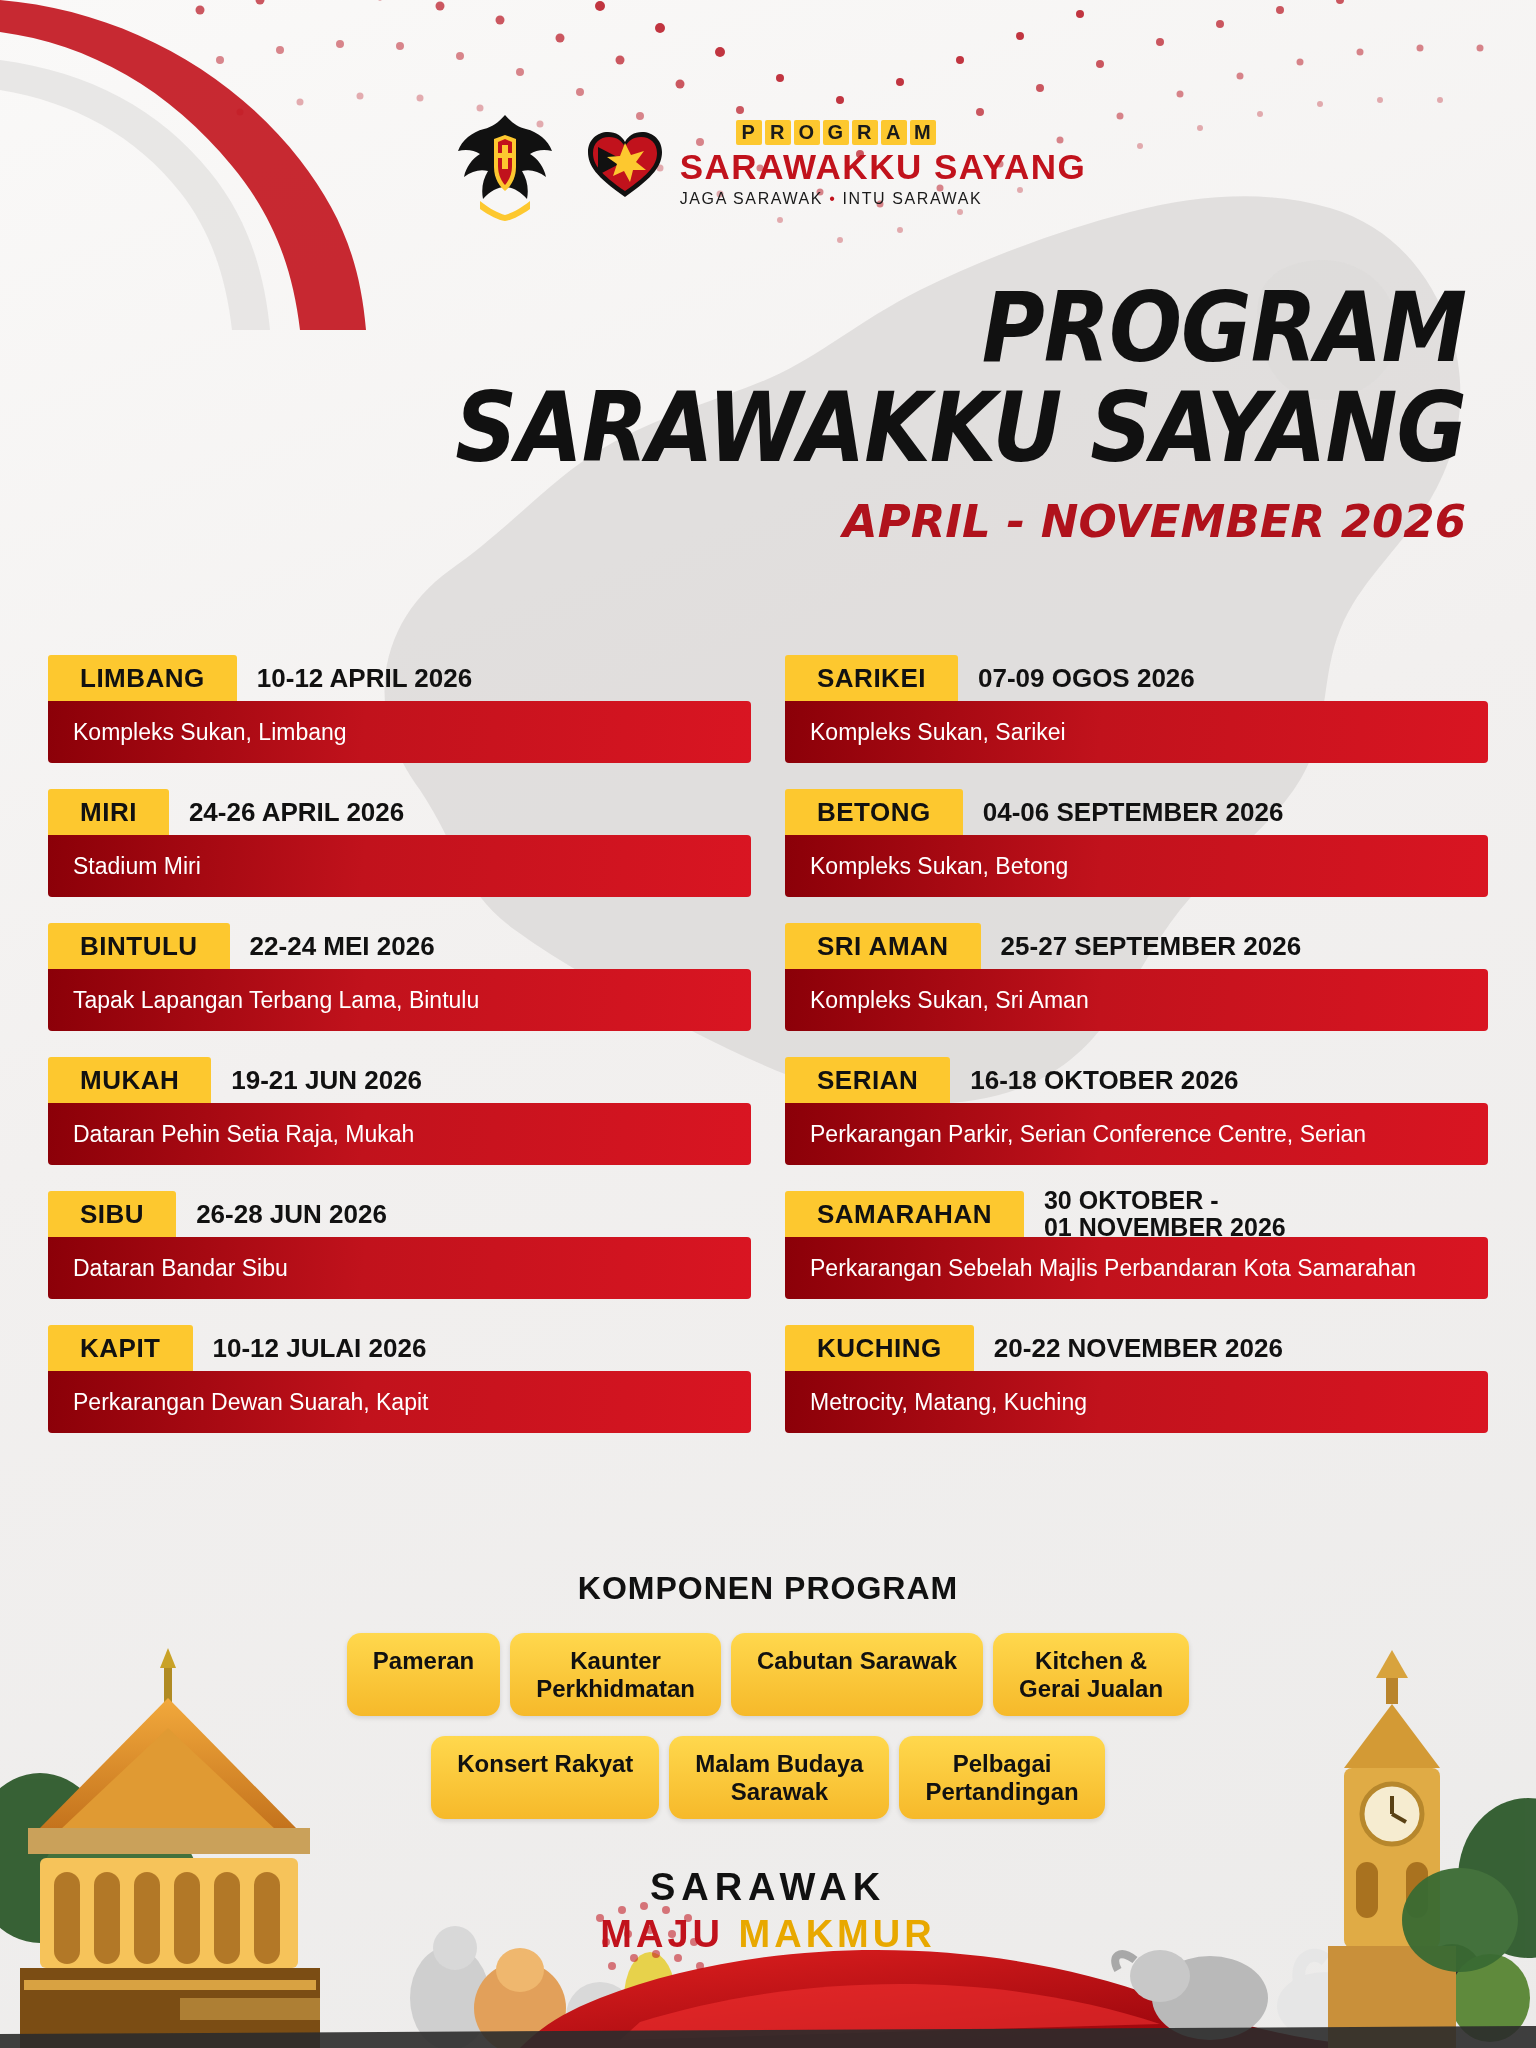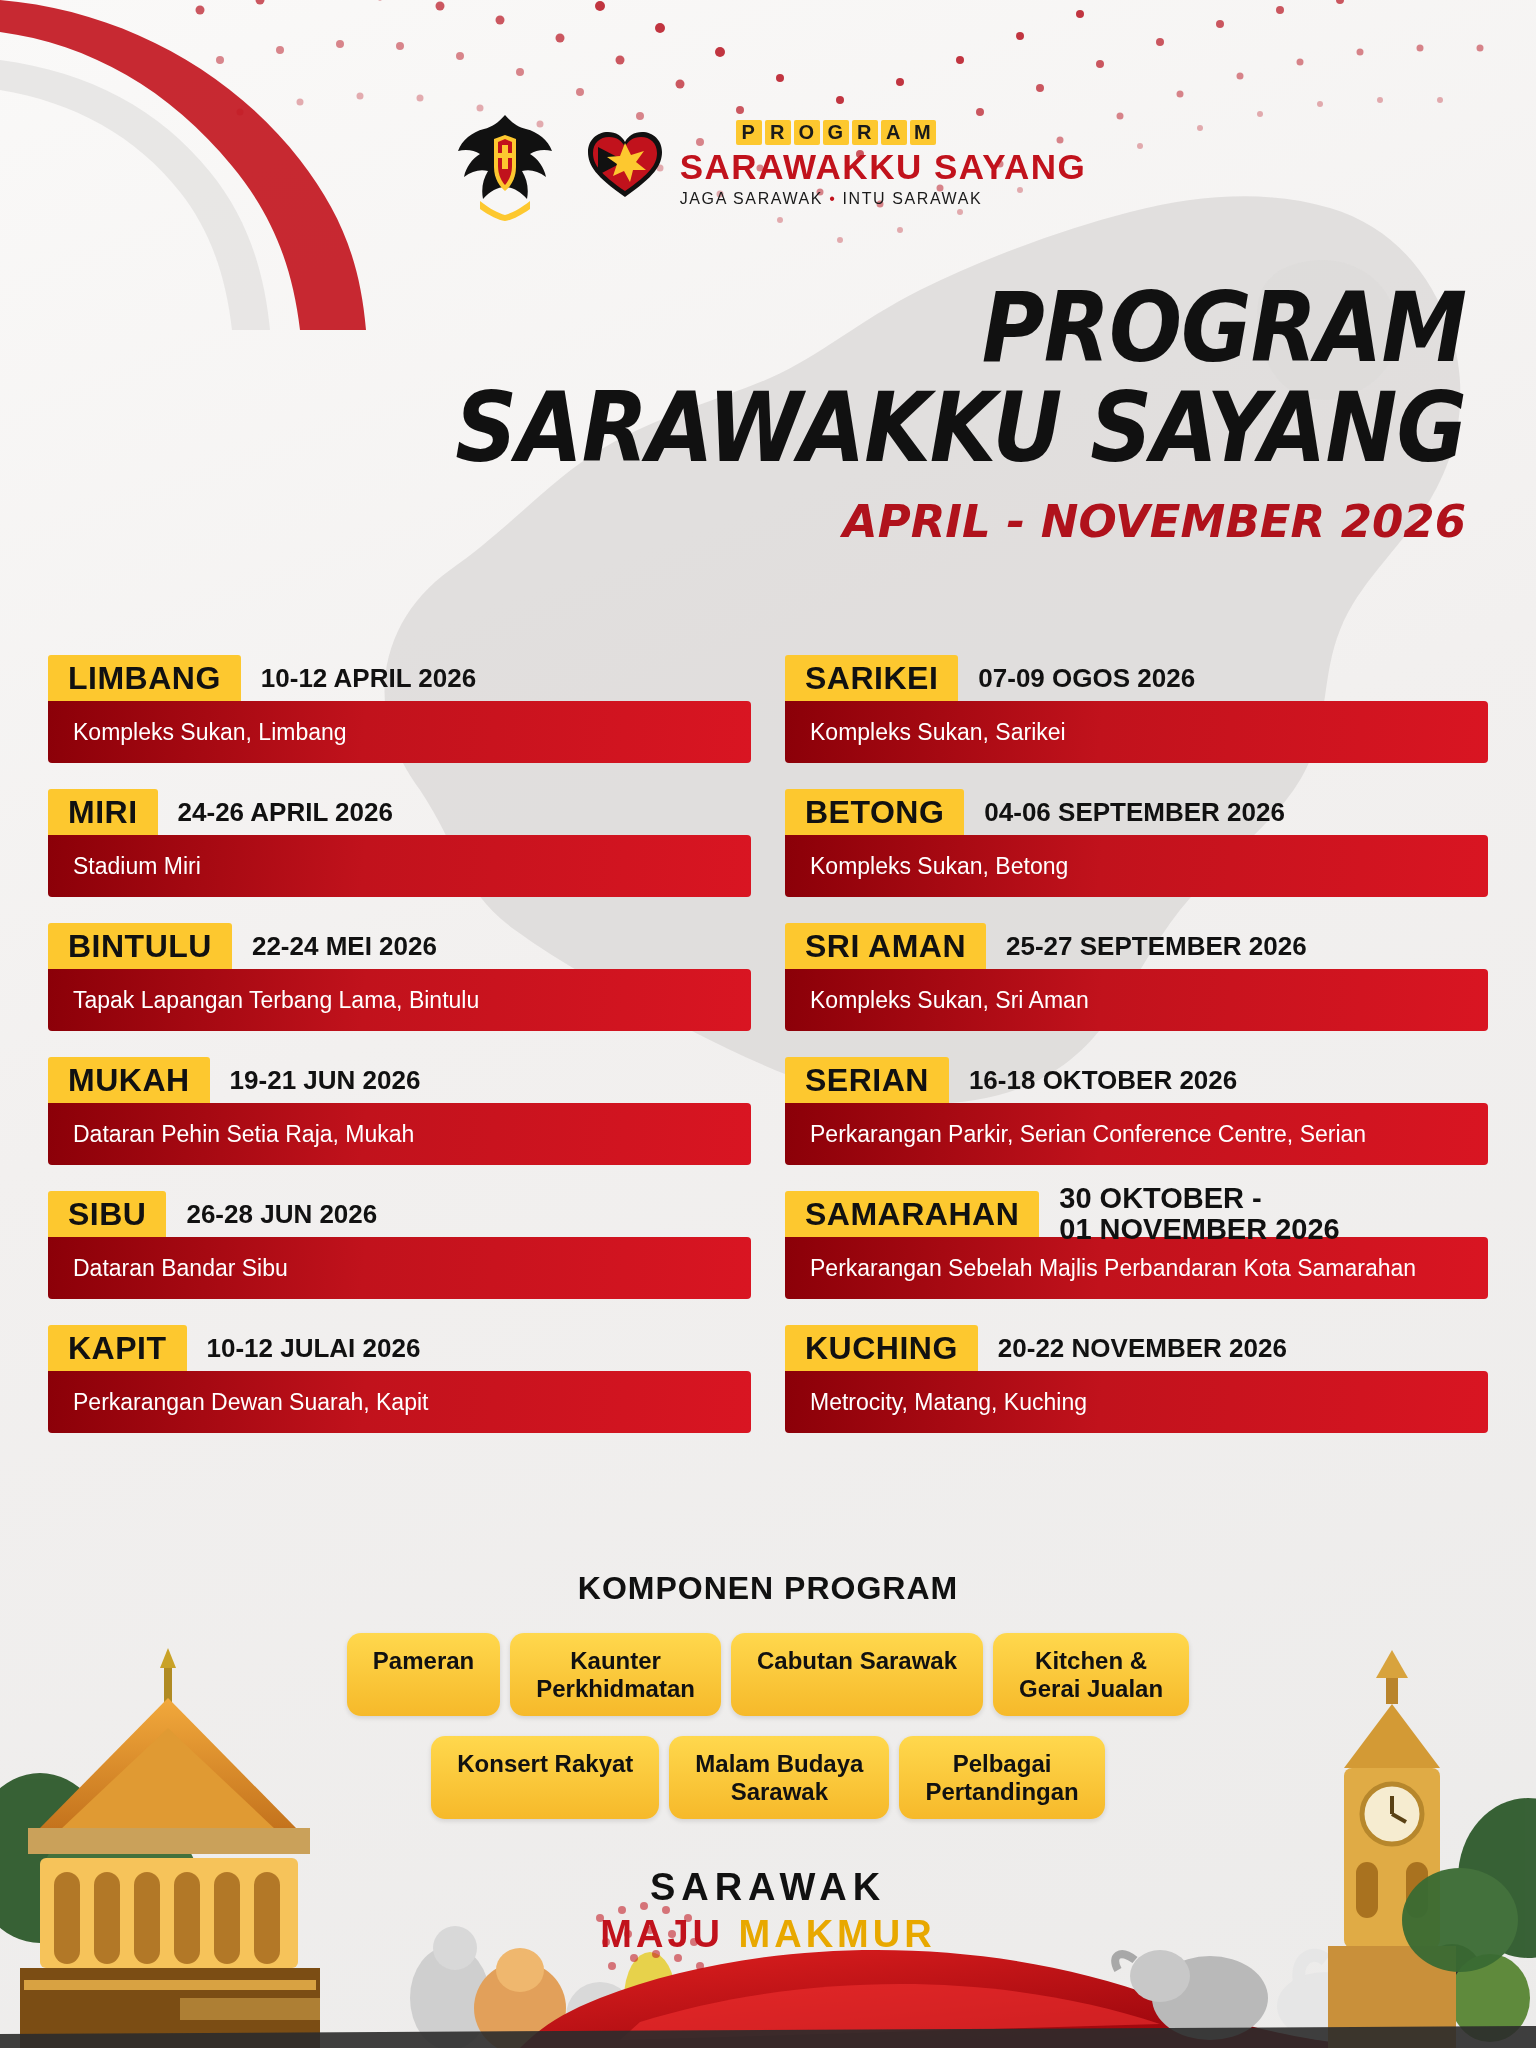--- a/index.html
+++ b/index.html
@@ -134,37 +134,37 @@
   .event-head {
     display: flex;
     align-items: center;
     position: relative;
     height: 46px;
   }
   .event-city {
     background: #FDC82F;
     color: #111;
     font-weight: 700;
-    font-size: 32px;
+    font-size: 26px;
     letter-spacing: 0.5px;
-    padding: 0 20px;
+    padding: 0 32px;
     height: 46px;
     display: flex; align-items: center;
     border-radius: 3px 3px 0 0;
     white-space: nowrap;
   }
   .event-date {
     color: #111;
     font-weight: 700;
     font-size: 26px;
     padding-left: 20px;
     line-height: 1.08;
     white-space: pre-line;
   }
-  .event-date.two-line { font-size: 29px; }
+  .event-date.two-line { font-size: 25px; }
   .event-venue {
     background: linear-gradient(95deg, #8B0008 0%, #C1121C 45%, #D91522 100%);
     color: #fff;
     font-size: 23px;
     padding: 13px 25px;
     min-height: 62px;
     display: flex;
     align-items: center;
     border-radius: 0 4px 4px 4px;
     line-height: 1.25;

